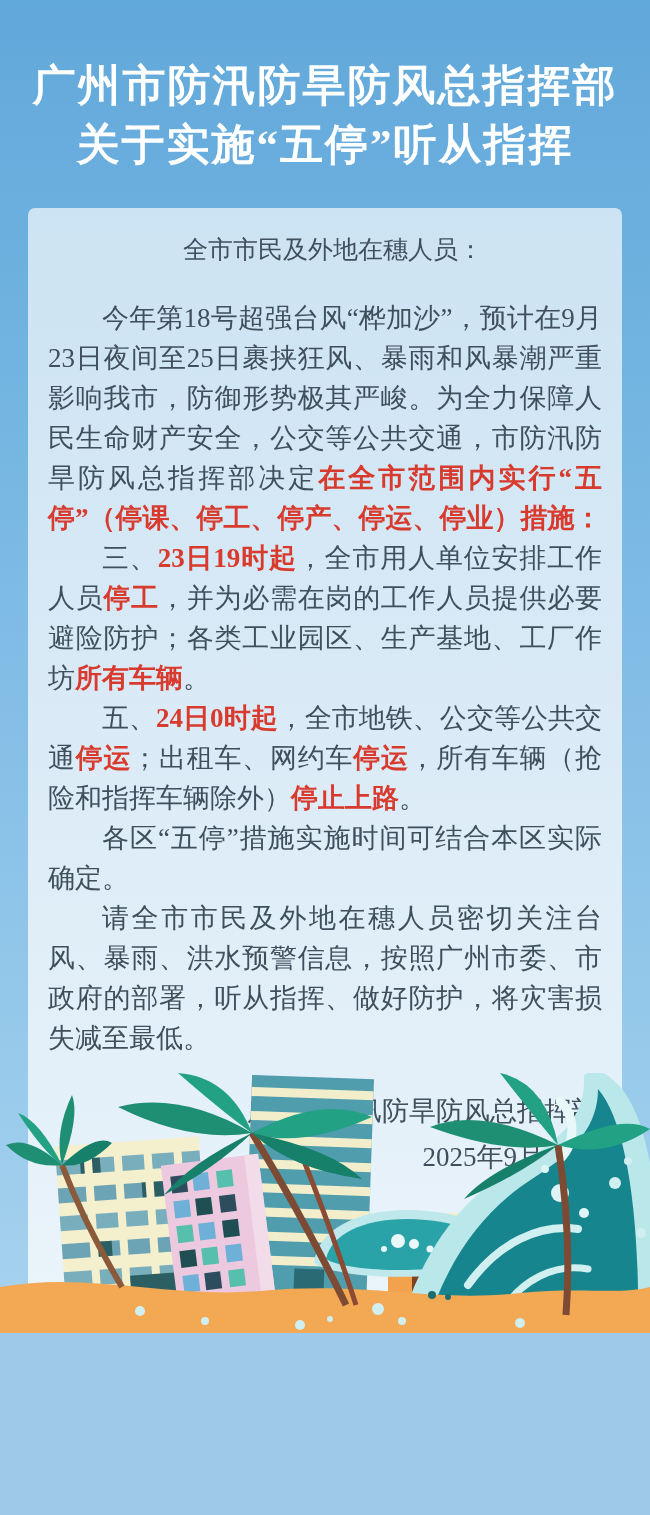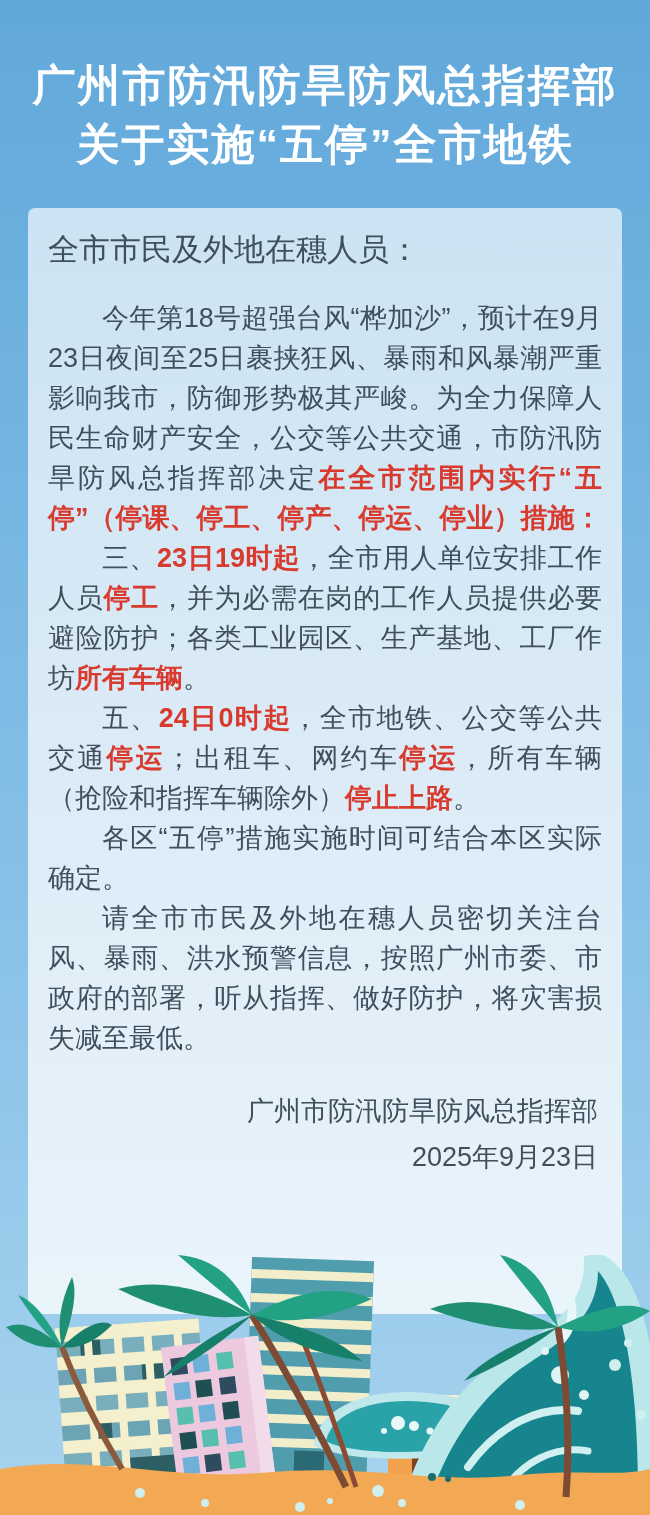--- a/index.html
+++ b/index.html
@@ -1,44 +1,44 @@
 <!DOCTYPE html>
 <html style="--red: #d93a2e; --dark: #3f4f5b;"><head>
 <meta charset="utf-8">
 <style>
   html,body{margin:0;padding:0;background:#9fc9e8;}
   .poster{
-    position:relative;width:650px;height:1515px;overflow:hidden;
+    position:relative;width:650px;height:1333px;overflow:hidden;
     background:linear-gradient(180deg,#61a8da 0%,#72b4e1 28%,#8ac2e8 62%,#a7d3ee 100%);
-    font-family:Liberation Sans, sans-serif;
+    font-family:Liberation Serif, serif;
   }
   .title{
     position:absolute;top:56px;left:0;width:100%;text-align:center;
     color:#ffffff;font-weight:700;font-size:43px;line-height:59px;letter-spacing:2px;
   }
   .card{
     position:absolute;left:28px;top:208px;width:594px;height:1106px;
     background:linear-gradient(180deg,#cce3f3 0%,#ddecf7 55%,#eaf4fb 100%);
     border-radius:7px;box-sizing:border-box;padding:22px 20px 0 20px;
   }
-  .salutation{font-size:31px;line-height:40px;color:var(--dark);margin:0 0 28px 0;}
+  .salutation{font-size:25px;line-height:40px;color:var(--dark);margin:0 0 28px 16px;text-align:center;}
   .para{font-size:27px;line-height:40px;color:var(--dark);margin:0;text-align:justify;}
   .para.indent{text-indent:2em;}
   .red{color:var(--red);font-weight:700;margin-top:17px;}
   .signature{margin-top:30px;text-align:right;font-size:27px;line-height:46px;color:var(--dark);padding-right:4px;}
   .illustration{position:absolute;left:0;bottom:0;width:650px;height:260px;display:block;}
 </style>
 </head>
 <body>
 
 <div class="poster">
 
   <div class="title">
     <div>广州市防汛防旱防风总指挥部</div>
-    <div>关于实施“五停”全市地铁</div>
+    <div>关于实施“五停”听从指挥</div>
   </div>
 
   <div class="card">
     <p class="salutation">全市市民及外地在穗人员：</p>
     <div>
         <p class="para indent"><span>今年第18号超强台风“桦加沙”，预计在9月23日夜间至25日裹挟狂风、暴雨和风暴潮严重影响我市，防御形势极其严峻。为全力保障人民生命财产安全，公交等公共交通，市防汛防旱防风总指挥部决定</span><span class="red">在全市范围内实行“五停”（停课、停工、停产、停运、停业）措施：</span></p>
         <p class="para indent"><span>三、</span><span class="red">23日19时起</span><span>，全市用人单位安排工作人员</span><span class="red">停工</span><span>，并为必需在岗的工作人员提供必要避险防护；各类工业园区、生产基地、工厂作坊</span><span class="red">所有车辆</span><span>。</span></p>
         <p class="para indent"><span>五、</span><span class="red">24日0时起</span><span>，全市地铁、公交等公共交通</span><span class="red">停运</span><span>；出租车、网约车</span><span class="red">停运</span><span>，所有车辆（抢险和指挥车辆除外）</span><span class="red">停止上路</span><span>。</span></p>
         <p class="para indent"><span>各区“五停”措施实施时间可结合本区实际确定。</span></p>
         <p class="para indent"><span>请全市市民及外地在穗人员密切关注台风、暴雨、洪水预警信息，按照广州市委、市政府的部署，听从指挥、做好防护，将灾害损失减至最低。</span></p>

